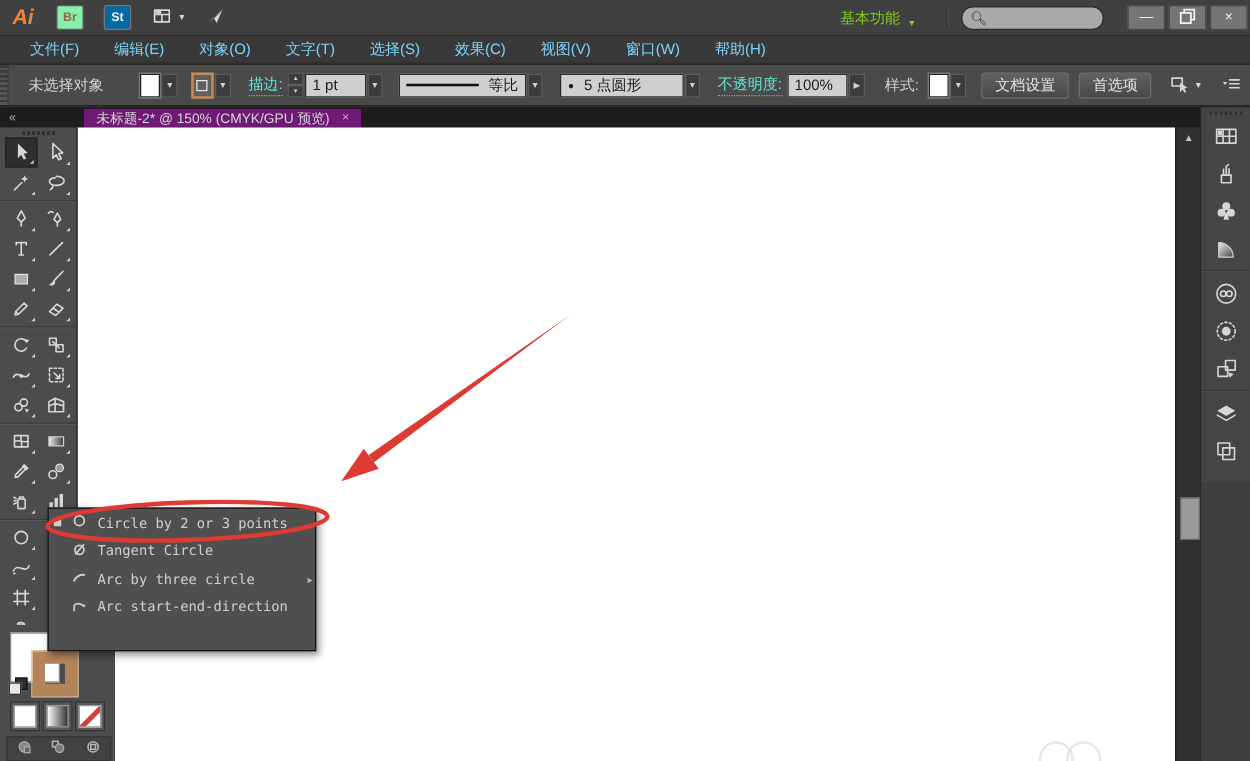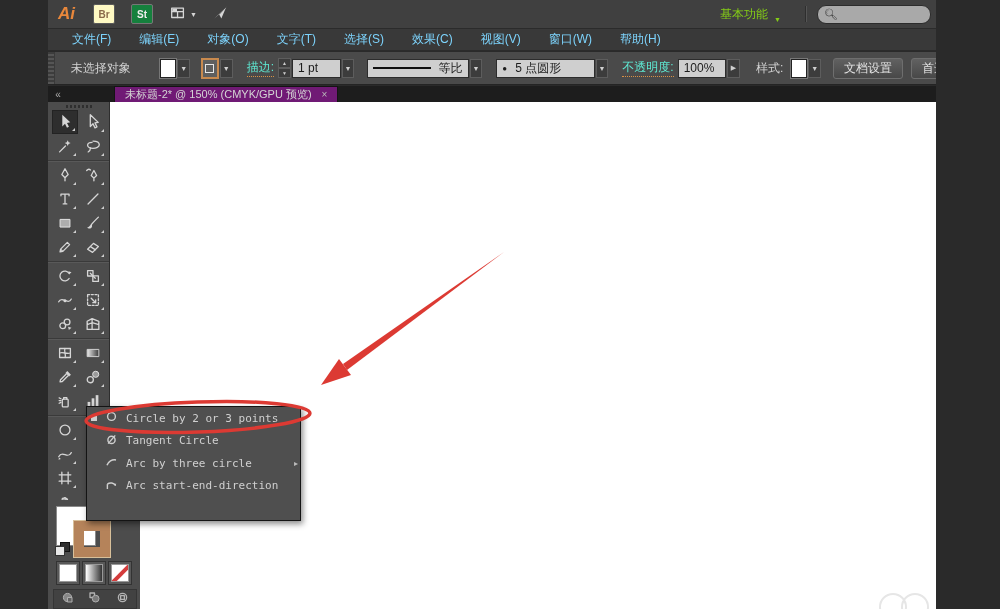--- a/index.html
+++ b/index.html
@@ -1,24 +1,24 @@
 <!DOCTYPE html>
 <html><head>
 <meta charset="utf-8">
 <style>
   html,body{margin:0;padding:0;background:#2a2a2a;}
-  #app{position:relative;width:888px;height:609px;overflow:hidden;
+  #app{position:relative;width:1000px;height:609px;overflow:hidden;
        font-family:"Liberation Sans",sans-serif;color:#d6d6d6;font-size:12px;
-       -webkit-user-select:none;user-select:none;margin-left:48px;}
+       -webkit-user-select:none;user-select:none;}
   
   .titlebar{position:absolute;left:0;top:0;width:1000px;height:28px;background:#404040;border-bottom:1px solid #2b2b2b;display:flex;align-items:center;}
   .applogo{font-weight:bold;font-style:italic;font-size:17px;color:#e8873b;margin:0 18px 0 10px;}
   .tb-sq{width:20px;height:18px;border:1px solid #777;border-radius:2px;display:flex;align-items:center;justify-content:center;font-size:10px;font-weight:bold;margin-right:16px;}
-  .tb-sq.dim{color:#8a6a4a;border-color:#5a5a5a;background:#fef9c3;}
-  .tb-sq.lit{color:#eee;background:#15803d;}
+  .tb-sq.dim{color:#8a6a4a;border-color:#5a5a5a;background:#86efac;}
+  .tb-sq.lit{color:#eee;background:#0369a1;}
   .tb-ico{display:flex;align-items:center;margin-right:14px;}
   .spacer{flex:1;}
   .wsp{display:flex;align-items:flex-end;gap:6px;margin-right:14px;color:#84cc16;}
   .vdiv{width:1px;height:16px;background:#2e2e2e;border-right:1px solid #555;margin:0 10px;}
   .searchbox{width:100px;height:17px;background:#a9a9a9;border:1px solid #2c2c2c;border-radius:9px;display:flex;align-items:center;padding:0 6px;color:#333;margin-right:16px;}
   .winbtn{width:28px;height:18px;background:#757575;border:1px solid #4a4a4a;color:#f2f2f2;display:flex;align-items:center;justify-content:center;font-size:11px;margin-left:3px;}
   .menubar{position:absolute;left:0;top:29px;width:1000px;height:22px;background:#393939;border-bottom:1px solid #2b2b2b;display:flex;align-items:center;padding-left:10px;box-sizing:border-box;}
   .menu-item{padding:12px 14px;height:22px;display:flex;align-items:center;color:#7dd3fc;}
   
   .controlbar{position:absolute;left:0;top:52px;width:1000px;height:33px;background:#4a4a4a;border-bottom:1px solid #242424;display:flex;align-items:center;box-sizing:border-box;}

